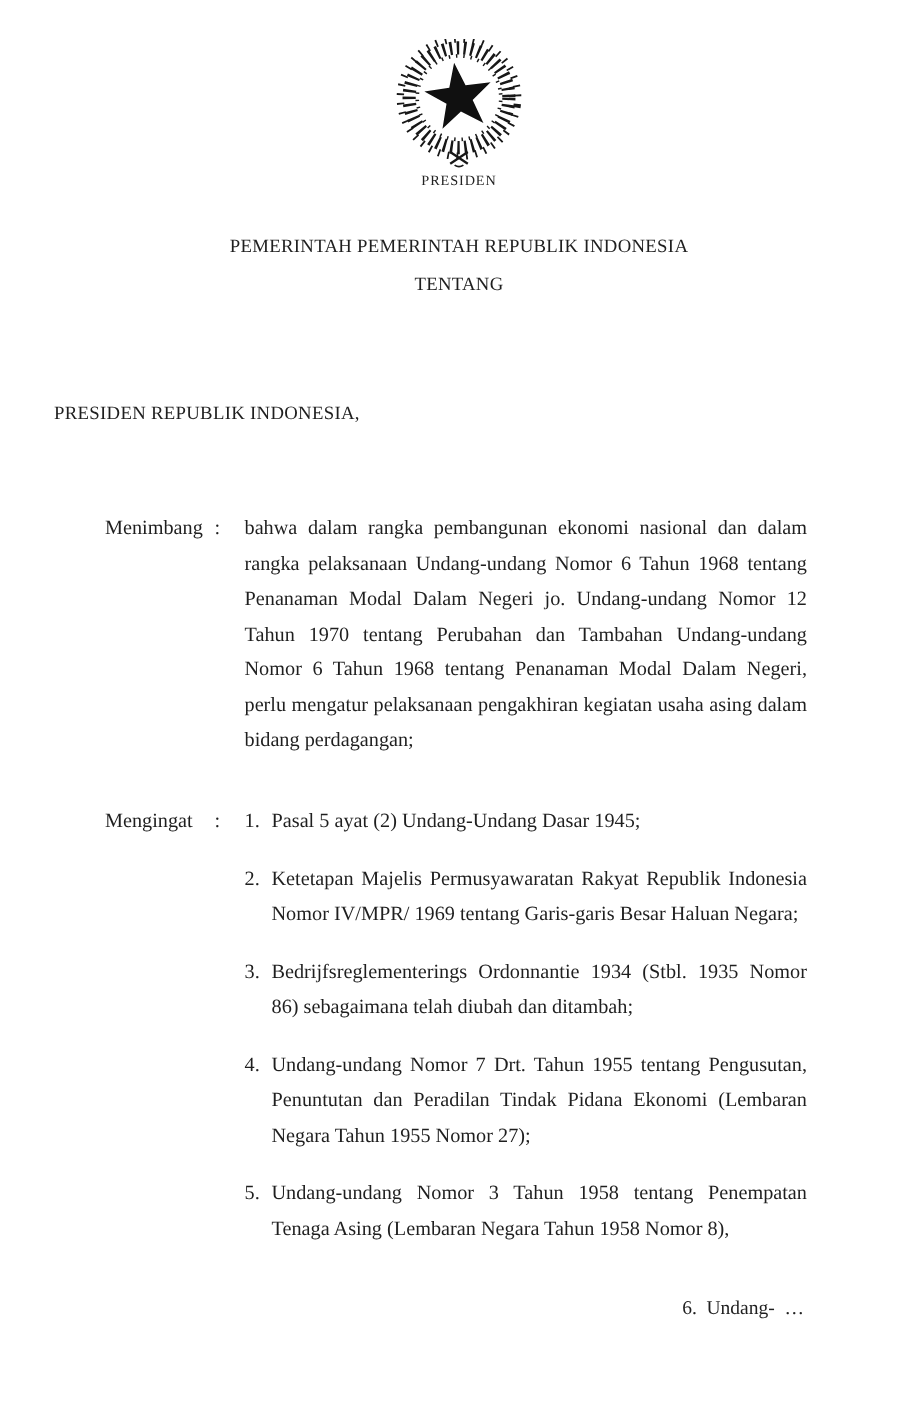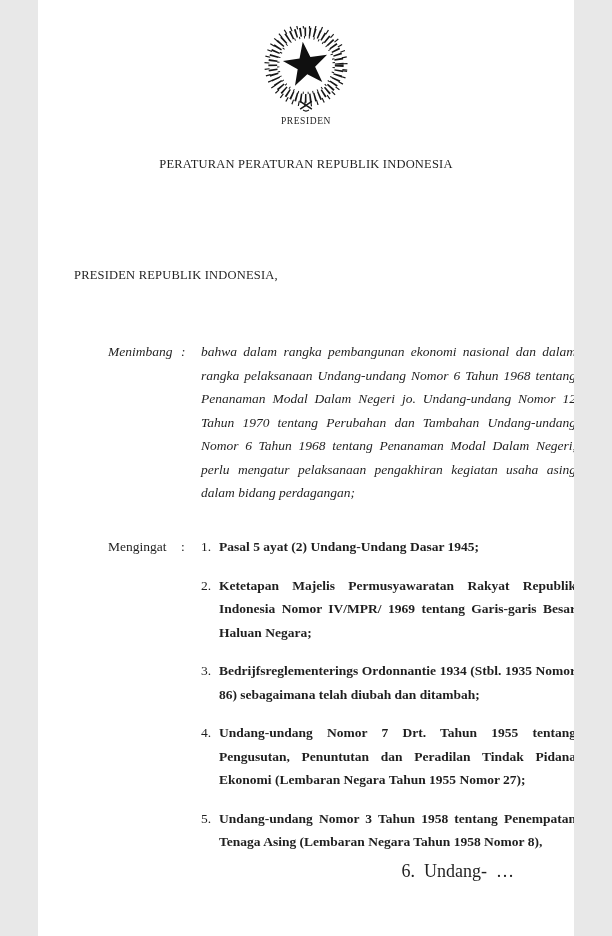--- a/index.html
+++ b/index.html
@@ -1,19 +1,19 @@
 <!DOCTYPE html>
 <html><head>
 <meta charset="utf-8">
 <style>
   * { margin:0; padding:0; box-sizing:border-box; }
   html,body { background:#e8e8e8; }
   .page {
     position:relative;
-    width:536px; height:936px;
+    width:612px; height:936px;
     margin:0 auto;
     background:#ffffff;
     font-family:"Liberation Serif","DejaVu Serif",serif;
     color:#1f1f1f;
     overflow:hidden;
   }
   .emblem-wrap {
     position:absolute; top:26px; left:0; right:0;
     text-align:center;
   }
@@ -33,35 +33,35 @@
   .salutation {
     position:absolute; top:268px; left:36px; right:36px;
     text-align:left;
     font-size:12.5px; letter-spacing:0.2px;
   }
   .clause {
     position:absolute; left:70px; width:468px;
     display:grid; grid-template-columns:73px 20px 1fr;
     font-size:13.5px; line-height:23.5px;
   }
-  .clause-menimbang { top:340px;font-style:italic; }
+  .clause-menimbang { top:340px; }
   .clause-mengingat { top:535px; }
   .clause-label { text-align:left; }
   .clause-colon { text-align:left; }
   .clause-body { text-align:justify; }
   .list { display:block; }
   .list-item {
     display:grid; grid-template-columns:18px 1fr;
     margin-bottom:15px;
   }
   .list-item:last-child { margin-bottom:0; }
-  .item-text { text-align:justify;font-weight:bold; }
+  .item-text { text-align:justify; }
   .catchword {
-    position:absolute; top:860px; right:60px;
-    font-size:18px; line-height:23.5px;
+    position:absolute; top:860px; right:76px;
+    font-size:13px; line-height:23.5px;
     white-space:pre;
   }
 </style>
 </head>
 <body>
 
 <div class="page">
 
   <div class="emblem-wrap">
     <svg class="emblem-svg" width="98" height="88" viewBox="0 0 100 90" xmlns="http://www.w3.org/2000/svg">
@@ -74,21 +74,22 @@
         <path d="M50,16 L55.6,32.3 L72.8,32.6 L59.0,42.9 L64.1,59.4 L50,49.5 L35.9,59.4 L41.0,42.9 L27.2,32.6 L44.4,32.3 Z" fill="#101010"></path>
       </g>
 
       <path d="M44,77 L56,85 M56,77 L44,85" stroke="#181818" stroke-width="1.6" fill="none"></path>
       <path d="M47,86 Q50,88 53,86" stroke="#181818" stroke-width="1.2" fill="none"></path>
     </svg>
     <div class="presiden-label">PRESIDEN</div>
   </div>
 
   <div class="title-block">
-    <div>PERATURAN PERATURAN REPUBLIK INDONESIA</div>
+    <div>PEMERINTAH PEMERINTAH REPUBLIK INDONESIA</div>
+    <div>TENTANG</div>
   </div>
 
   <div class="salutation">PRESIDEN REPUBLIK INDONESIA,</div>
 
   <div class="clause clause-menimbang">
     <div class="clause-label">Menimbang</div>
     <div class="clause-colon">:</div>
     <div class="clause-body">bahwa dalam rangka pembangunan ekonomi nasional dan dalam rangka pelaksanaan Undang-undang  Nomor 6 Tahun 1968 tentang Penanaman Modal Dalam Negeri jo. Undang-undang  Nomor 12 Tahun 1970 tentang Perubahan dan Tambahan Undang-undang  Nomor 6 Tahun 1968 tentang Penanaman Modal Dalam Negeri, perlu mengatur pelaksanaan pengakhiran kegiatan usaha asing dalam bidang perdagangan;</div>
   </div>
 

